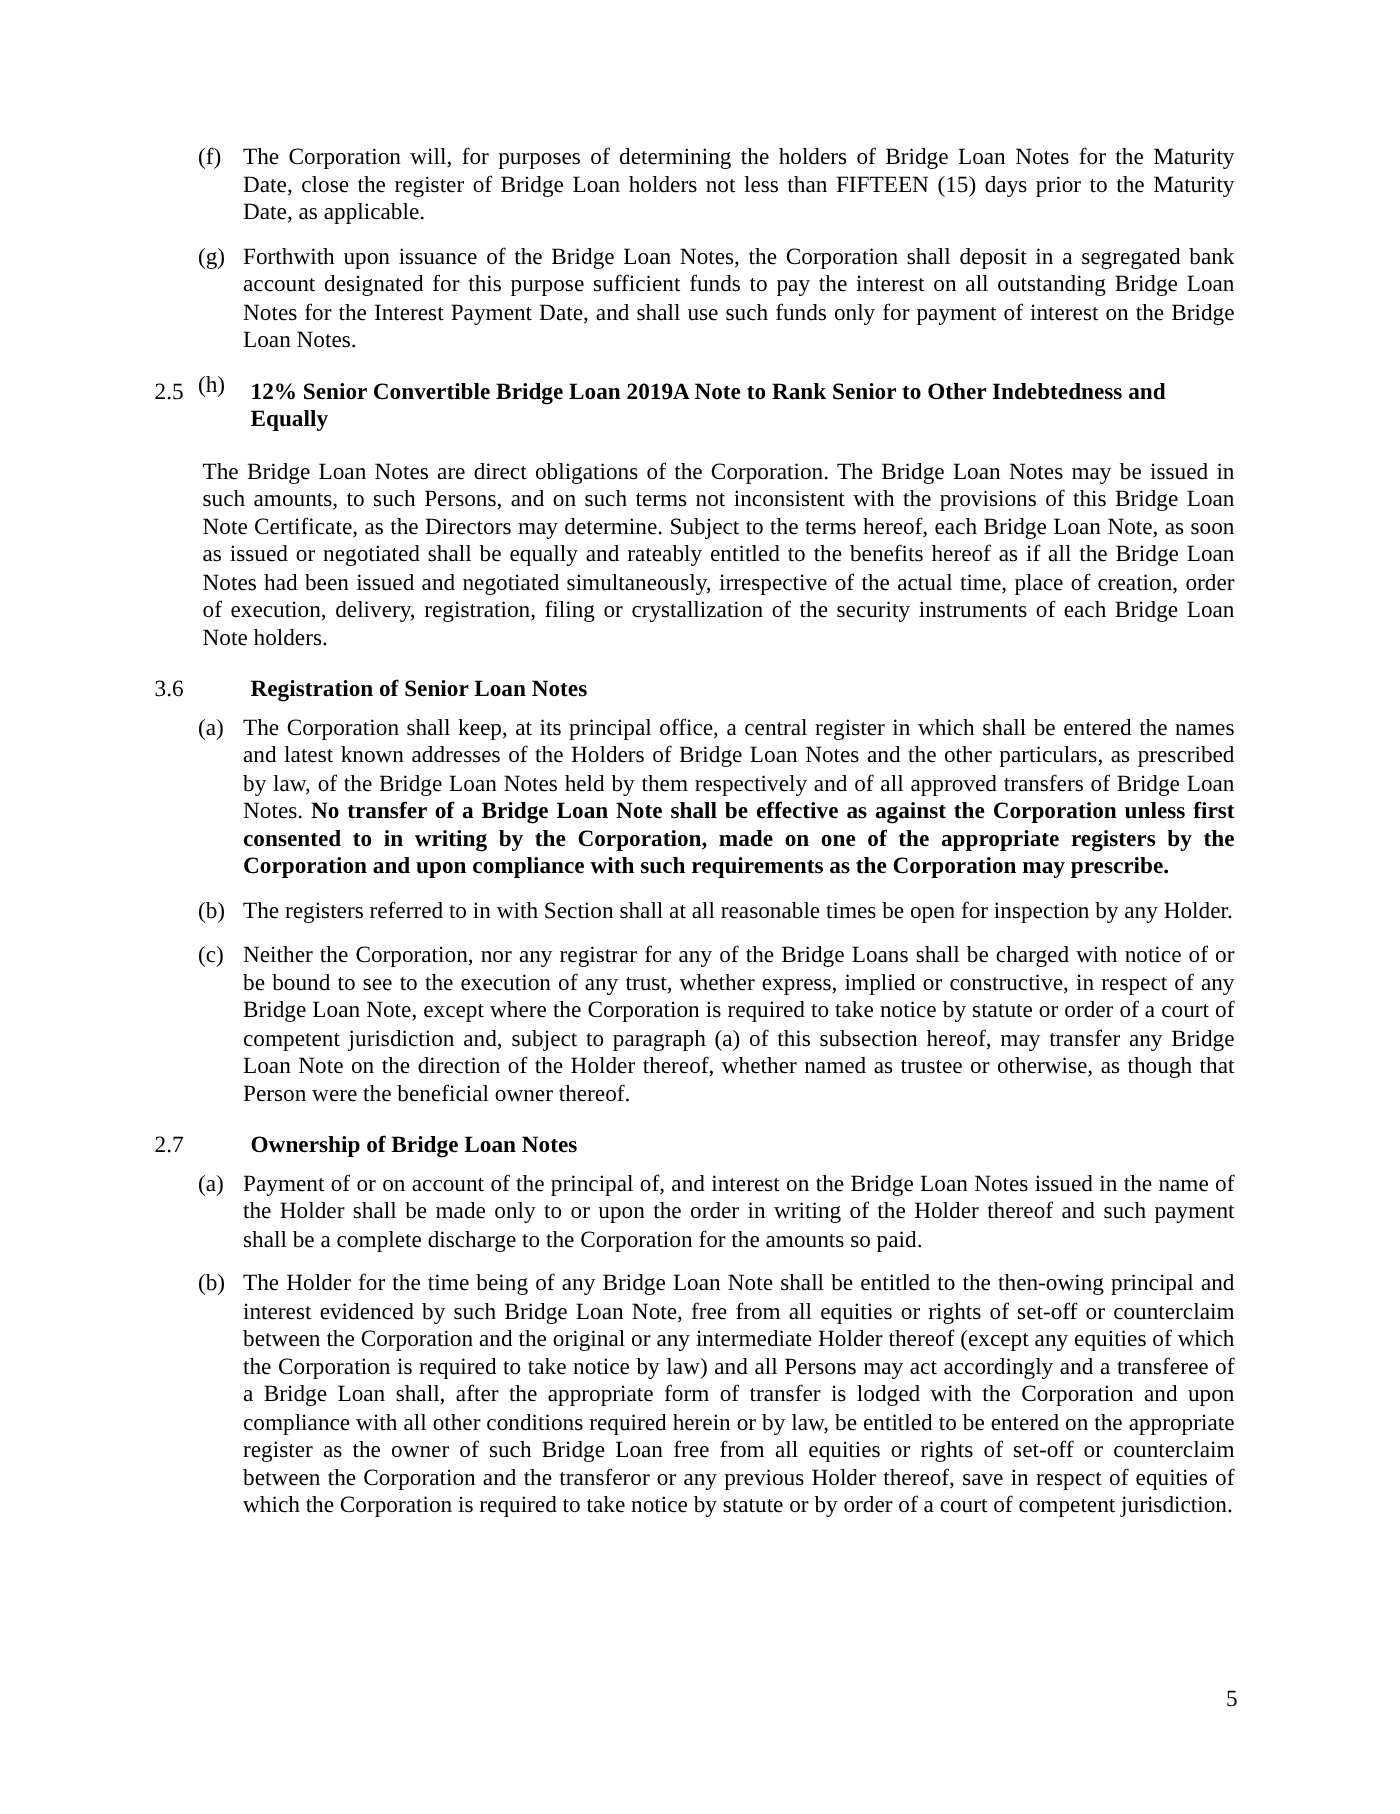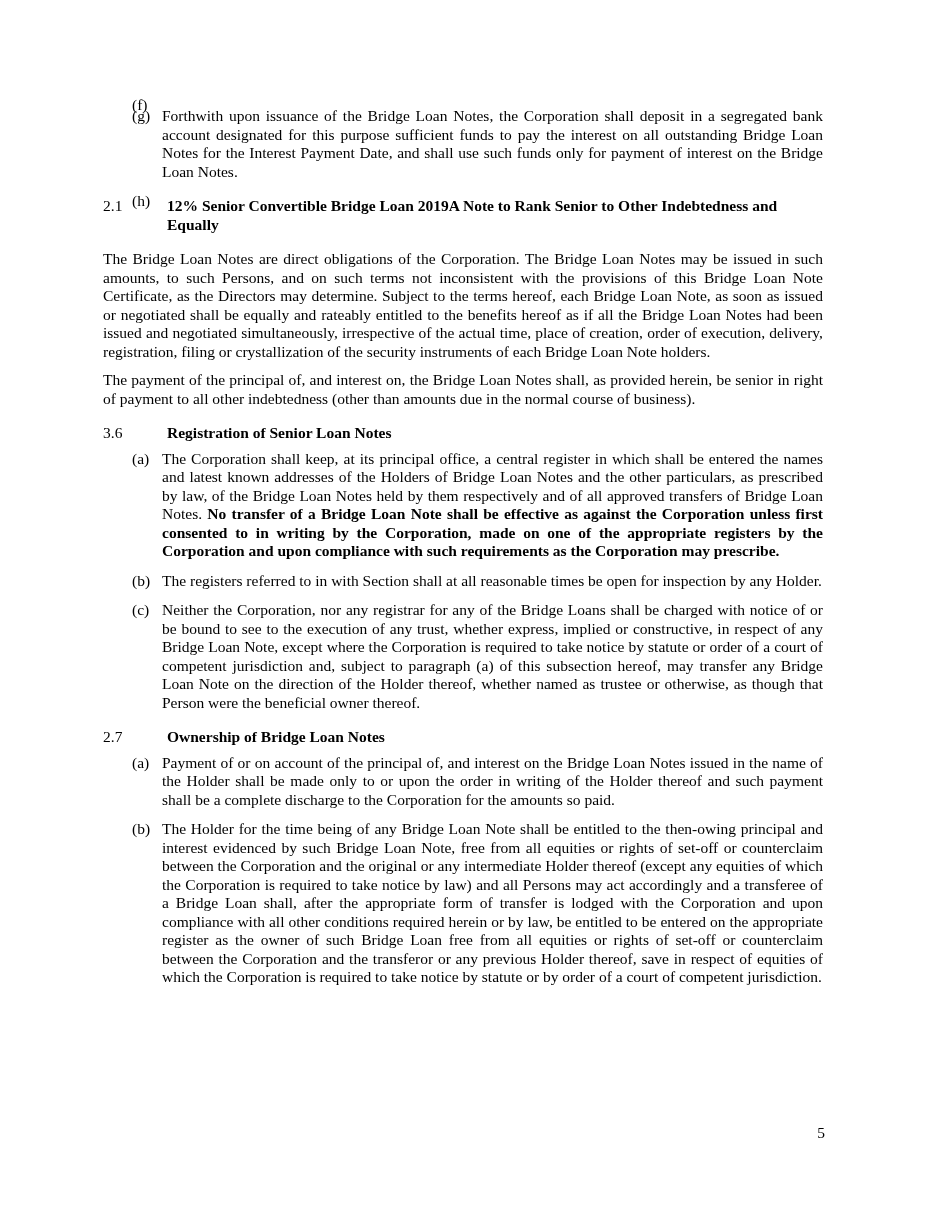--- a/index.html
+++ b/index.html
@@ -51,53 +51,53 @@
   }
   .section-heading .sec-title {
     font-weight: bold;
   }
   .para {
     text-align: justify;
     margin-bottom: 10px;
   }
   .section-heading + .para {
     margin-top: 16px;
+    margin-left: 32px;
   }
   .em {
     font-weight: bold;
   }
   .page-number {
     position: absolute;
     top: 1124px;
     right: 108px;
     font-size: 15.5px;
     line-height: 18.5px;
   }
 </style>
 </head>
 <body>
 
 <div class="page">
   <div class="content">
 
     <div class="list-item">
-      <span class="marker">(f)</span>
+      <span class="marker">(f)</span><span>The Corporation will, for purposes of determining the holders of Bridge Loan Notes for the Maturity Date, close the register of Bridge Loan holders not less than FIFTEEN (15) days prior to the Maturity Date, as applicable.</span>
     </div>
     <div class="list-item">
       <span class="marker">(g)</span><span>Forthwith upon issuance of the Bridge Loan Notes, the Corporation shall deposit in a segregated bank account designated for this purpose sufficient funds to pay the interest on all outstanding Bridge Loan Notes for the Interest Payment Date, and shall use such funds only for payment of interest on the Bridge Loan Notes.</span>
     </div>
     <div class="list-item">
       <span class="marker">(h)</span>
     </div>
 
     <div class="section-heading">
-      <span class="sec-num">2.1</span><span class="sec-title">12% Senior Convertible Bridge Loan 2019A Note to Rank Senior to Other Indebtedness and Equally</span>
+      <span class="sec-num">2.5</span><span class="sec-title">12% Senior Convertible Bridge Loan 2019A Note to Rank Senior to Other Indebtedness and Equally</span>
     </div>
     <p class="para">The Bridge Loan Notes are direct obligations of the Corporation. The Bridge Loan Notes may be issued in such amounts, to such Persons, and on such terms not inconsistent with the provisions of this Bridge Loan Note Certificate, as the Directors may determine.  Subject to the terms hereof, each Bridge Loan Note, as soon as issued or negotiated shall be equally and rateably entitled to the benefits hereof as if all the Bridge Loan Notes had been issued and negotiated simultaneously, irrespective of the actual time, place of creation, order of execution, delivery, registration, filing or crystallization of the security instruments of each Bridge Loan Note holders.</p>
-    <p class="para">The payment of the principal of, and interest on, the Bridge Loan Notes shall, as provided herein, be senior in right of payment to all other indebtedness (other than amounts due in the normal course of business).</p>
 
     <div class="section-heading">
       <span class="sec-num">3.6</span><span class="sec-title">Registration of Senior Loan Notes</span>
     </div>
     <div class="list-item">
       <span class="marker">(a)</span><span>The Corporation shall keep, at its principal office, a central register in which shall be entered the names and latest known addresses of the Holders of Bridge Loan Notes and the other particulars, as prescribed by law, of the Bridge Loan Notes held by them respectively and of all approved transfers of Bridge Loan Notes.</span>
       <span class="em">No transfer of a Bridge Loan Note shall be effective as against the Corporation unless first consented to in writing by the Corporation, made on one of the appropriate registers by the Corporation and upon compliance with such requirements as the Corporation may prescribe.</span>
     </div>
     <div class="list-item">
       <span class="marker">(b)</span><span>The registers referred to in with Section shall at all reasonable times be open for inspection by any Holder.</span>

